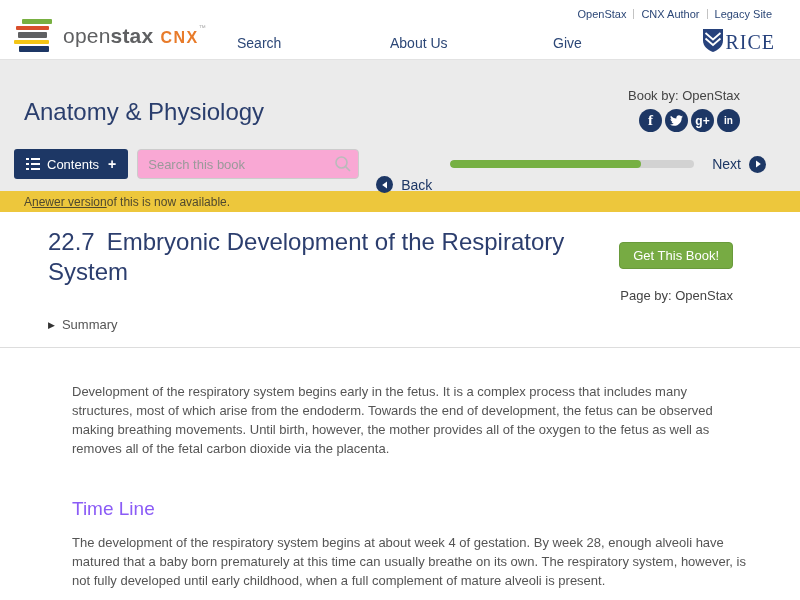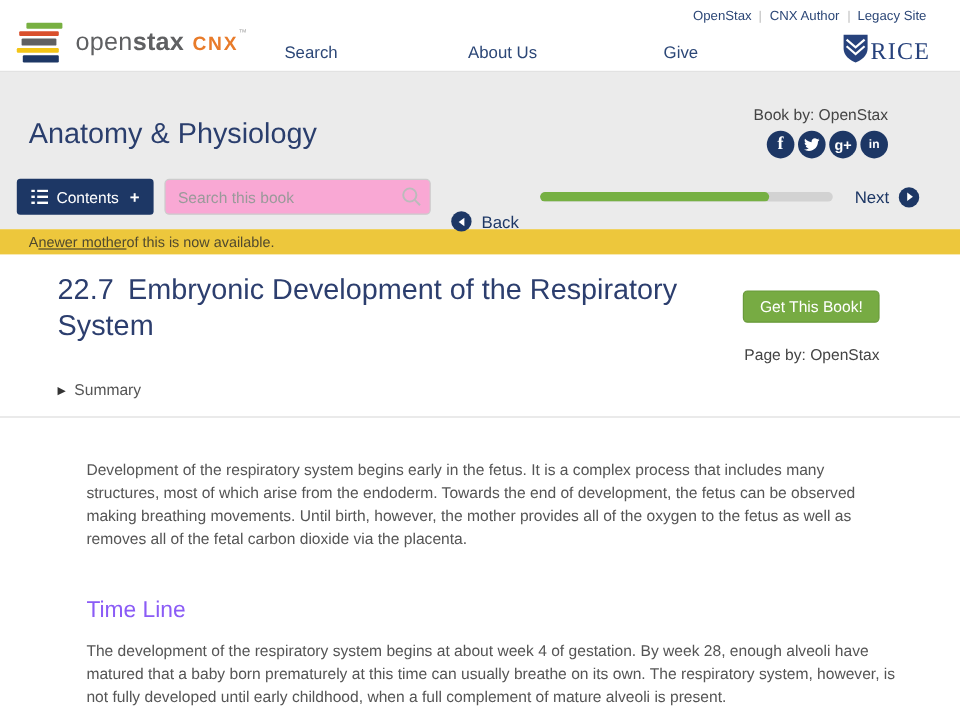--- a/index.html
+++ b/index.html
@@ -188,21 +188,21 @@
         <svg width="8" height="8" viewBox="0 0 8 8">
             <polygon points="2,0.5 2,7.5 6.8,4" fill="#fff"></polygon>
           </svg>
       </span>
     </div>
   </div>
 </div>
 
 <div class="notice">
   <span>A </span>
-  <a>newer mother</a>
+  <a>newer version</a>
   <span> of this is now available.</span>
 </div>
 
 <div class="content">
   <h1 class="sec-title"><span class="sec-num">22.7</span><span>Embryonic Development of the Respiratory System</span></h1>
 
   <div class="right-col">
     <button class="get-book">Get This Book!</button>
     <div class="page-by">Page by: OpenStax</div>
   </div>

